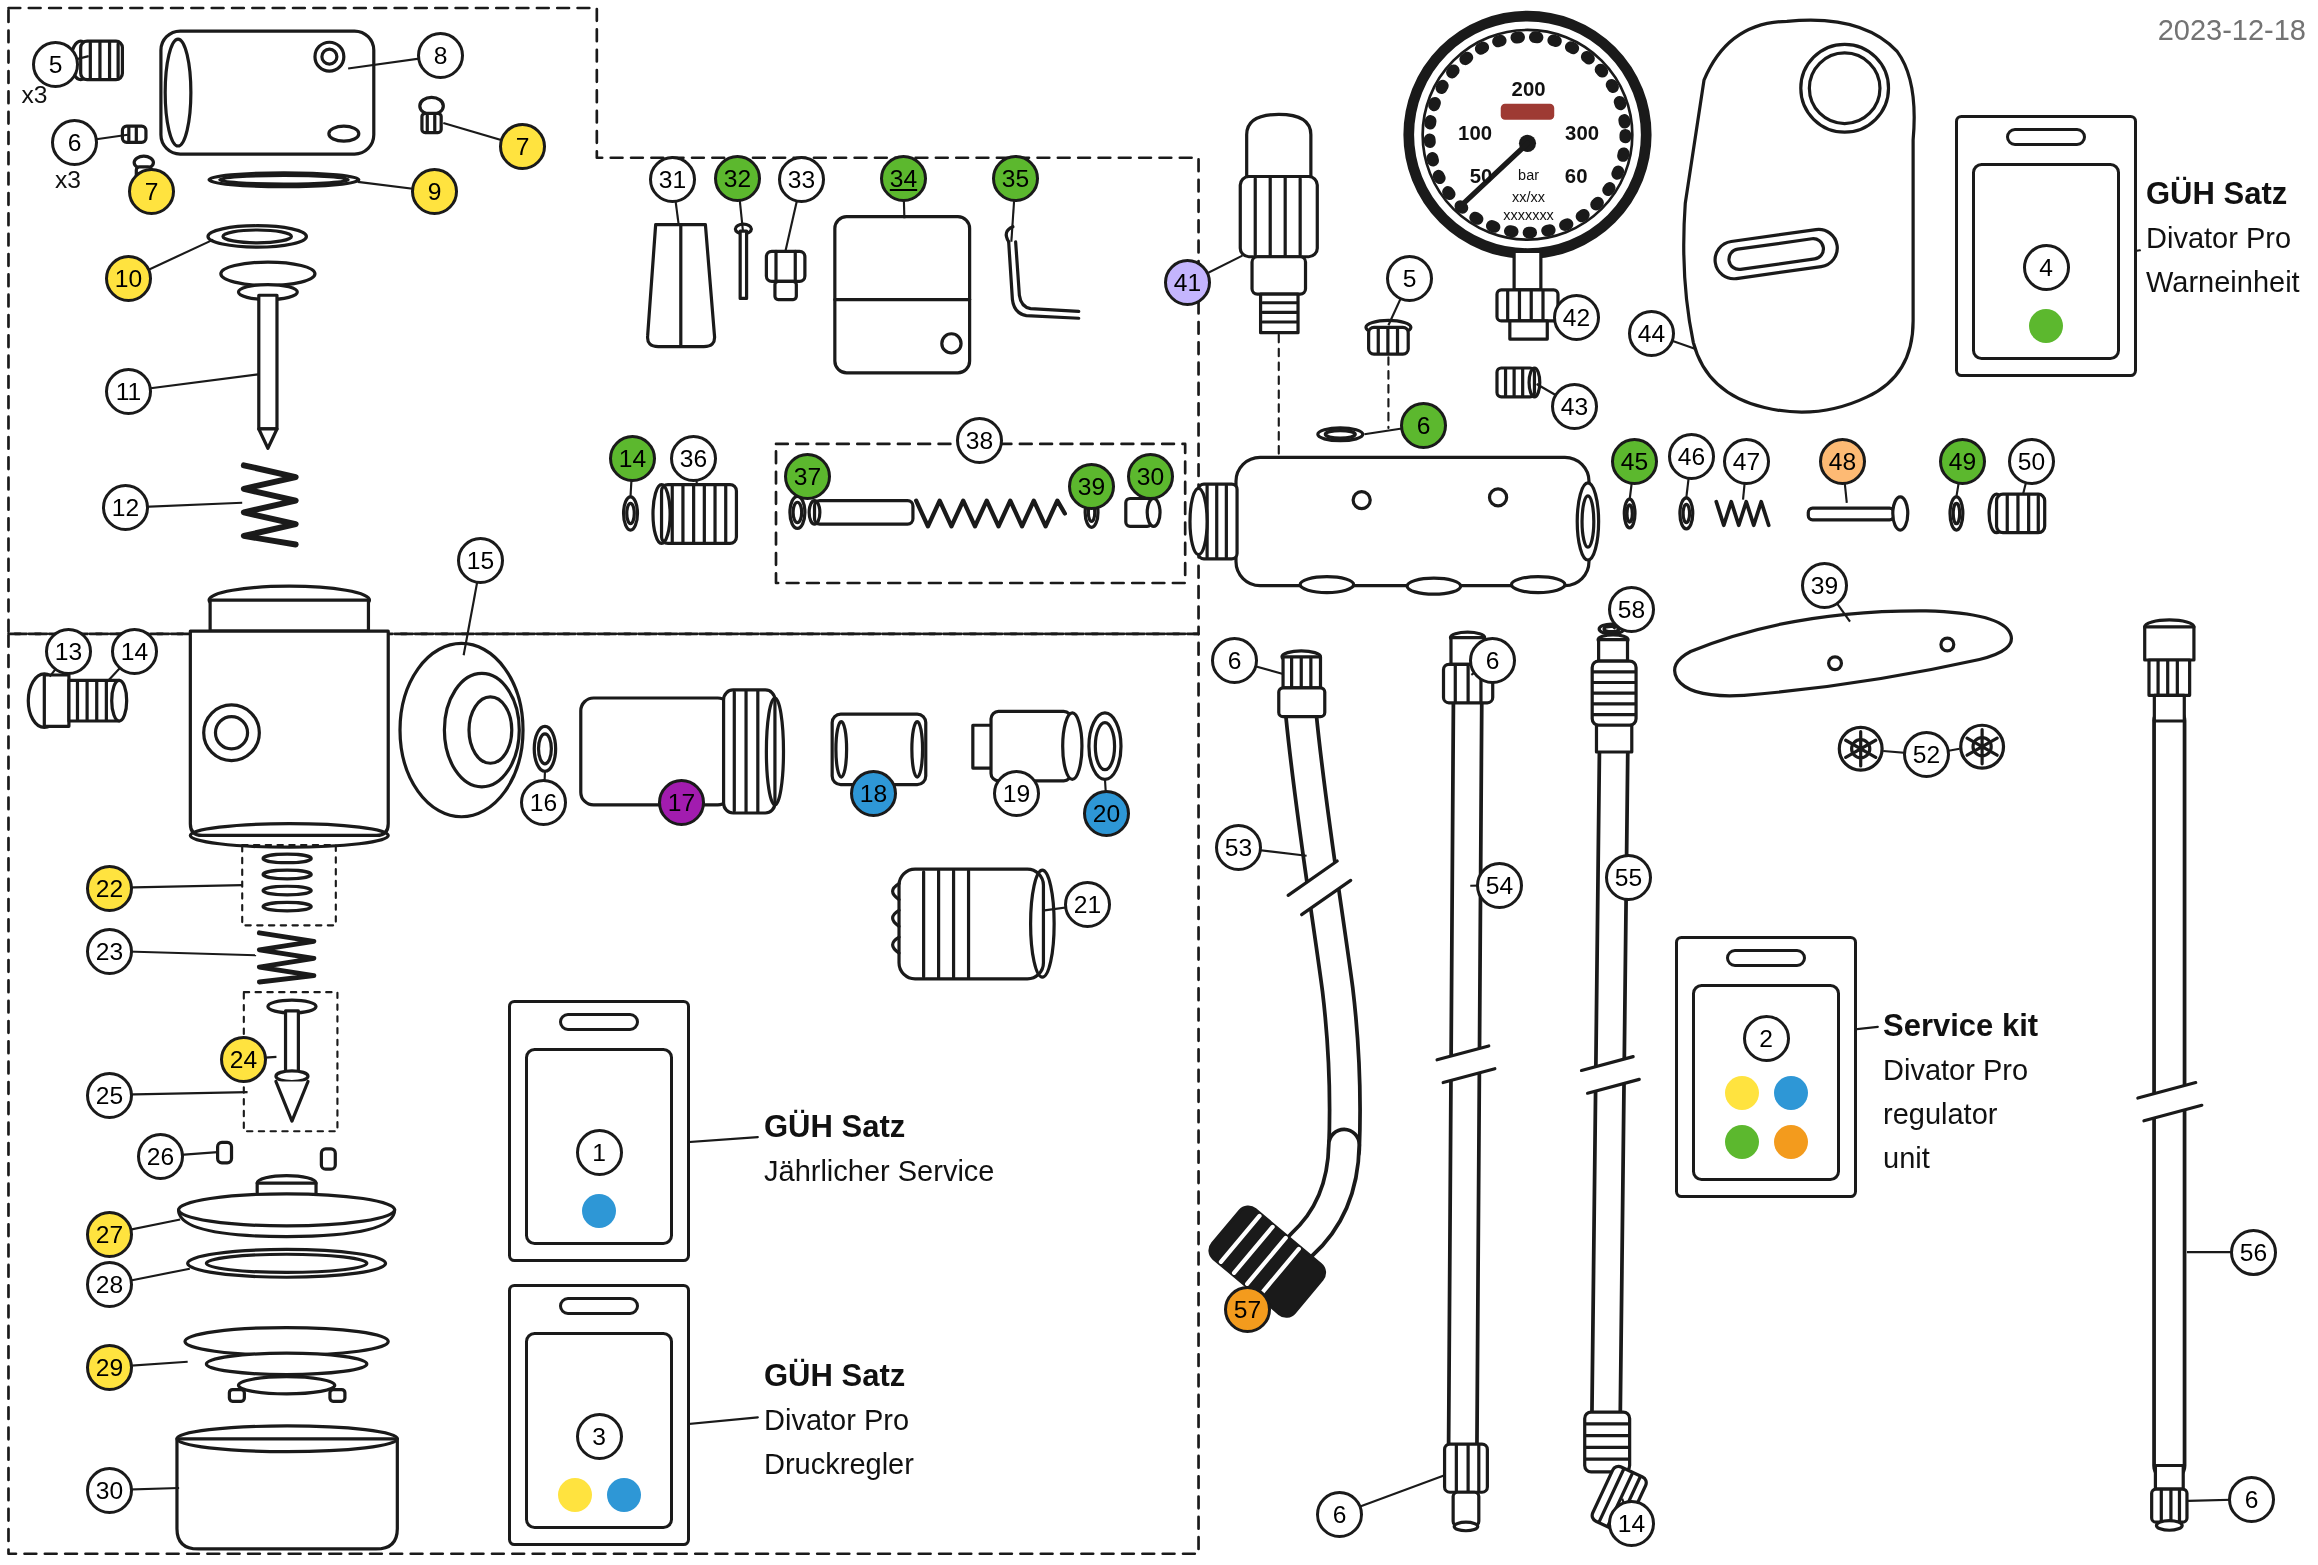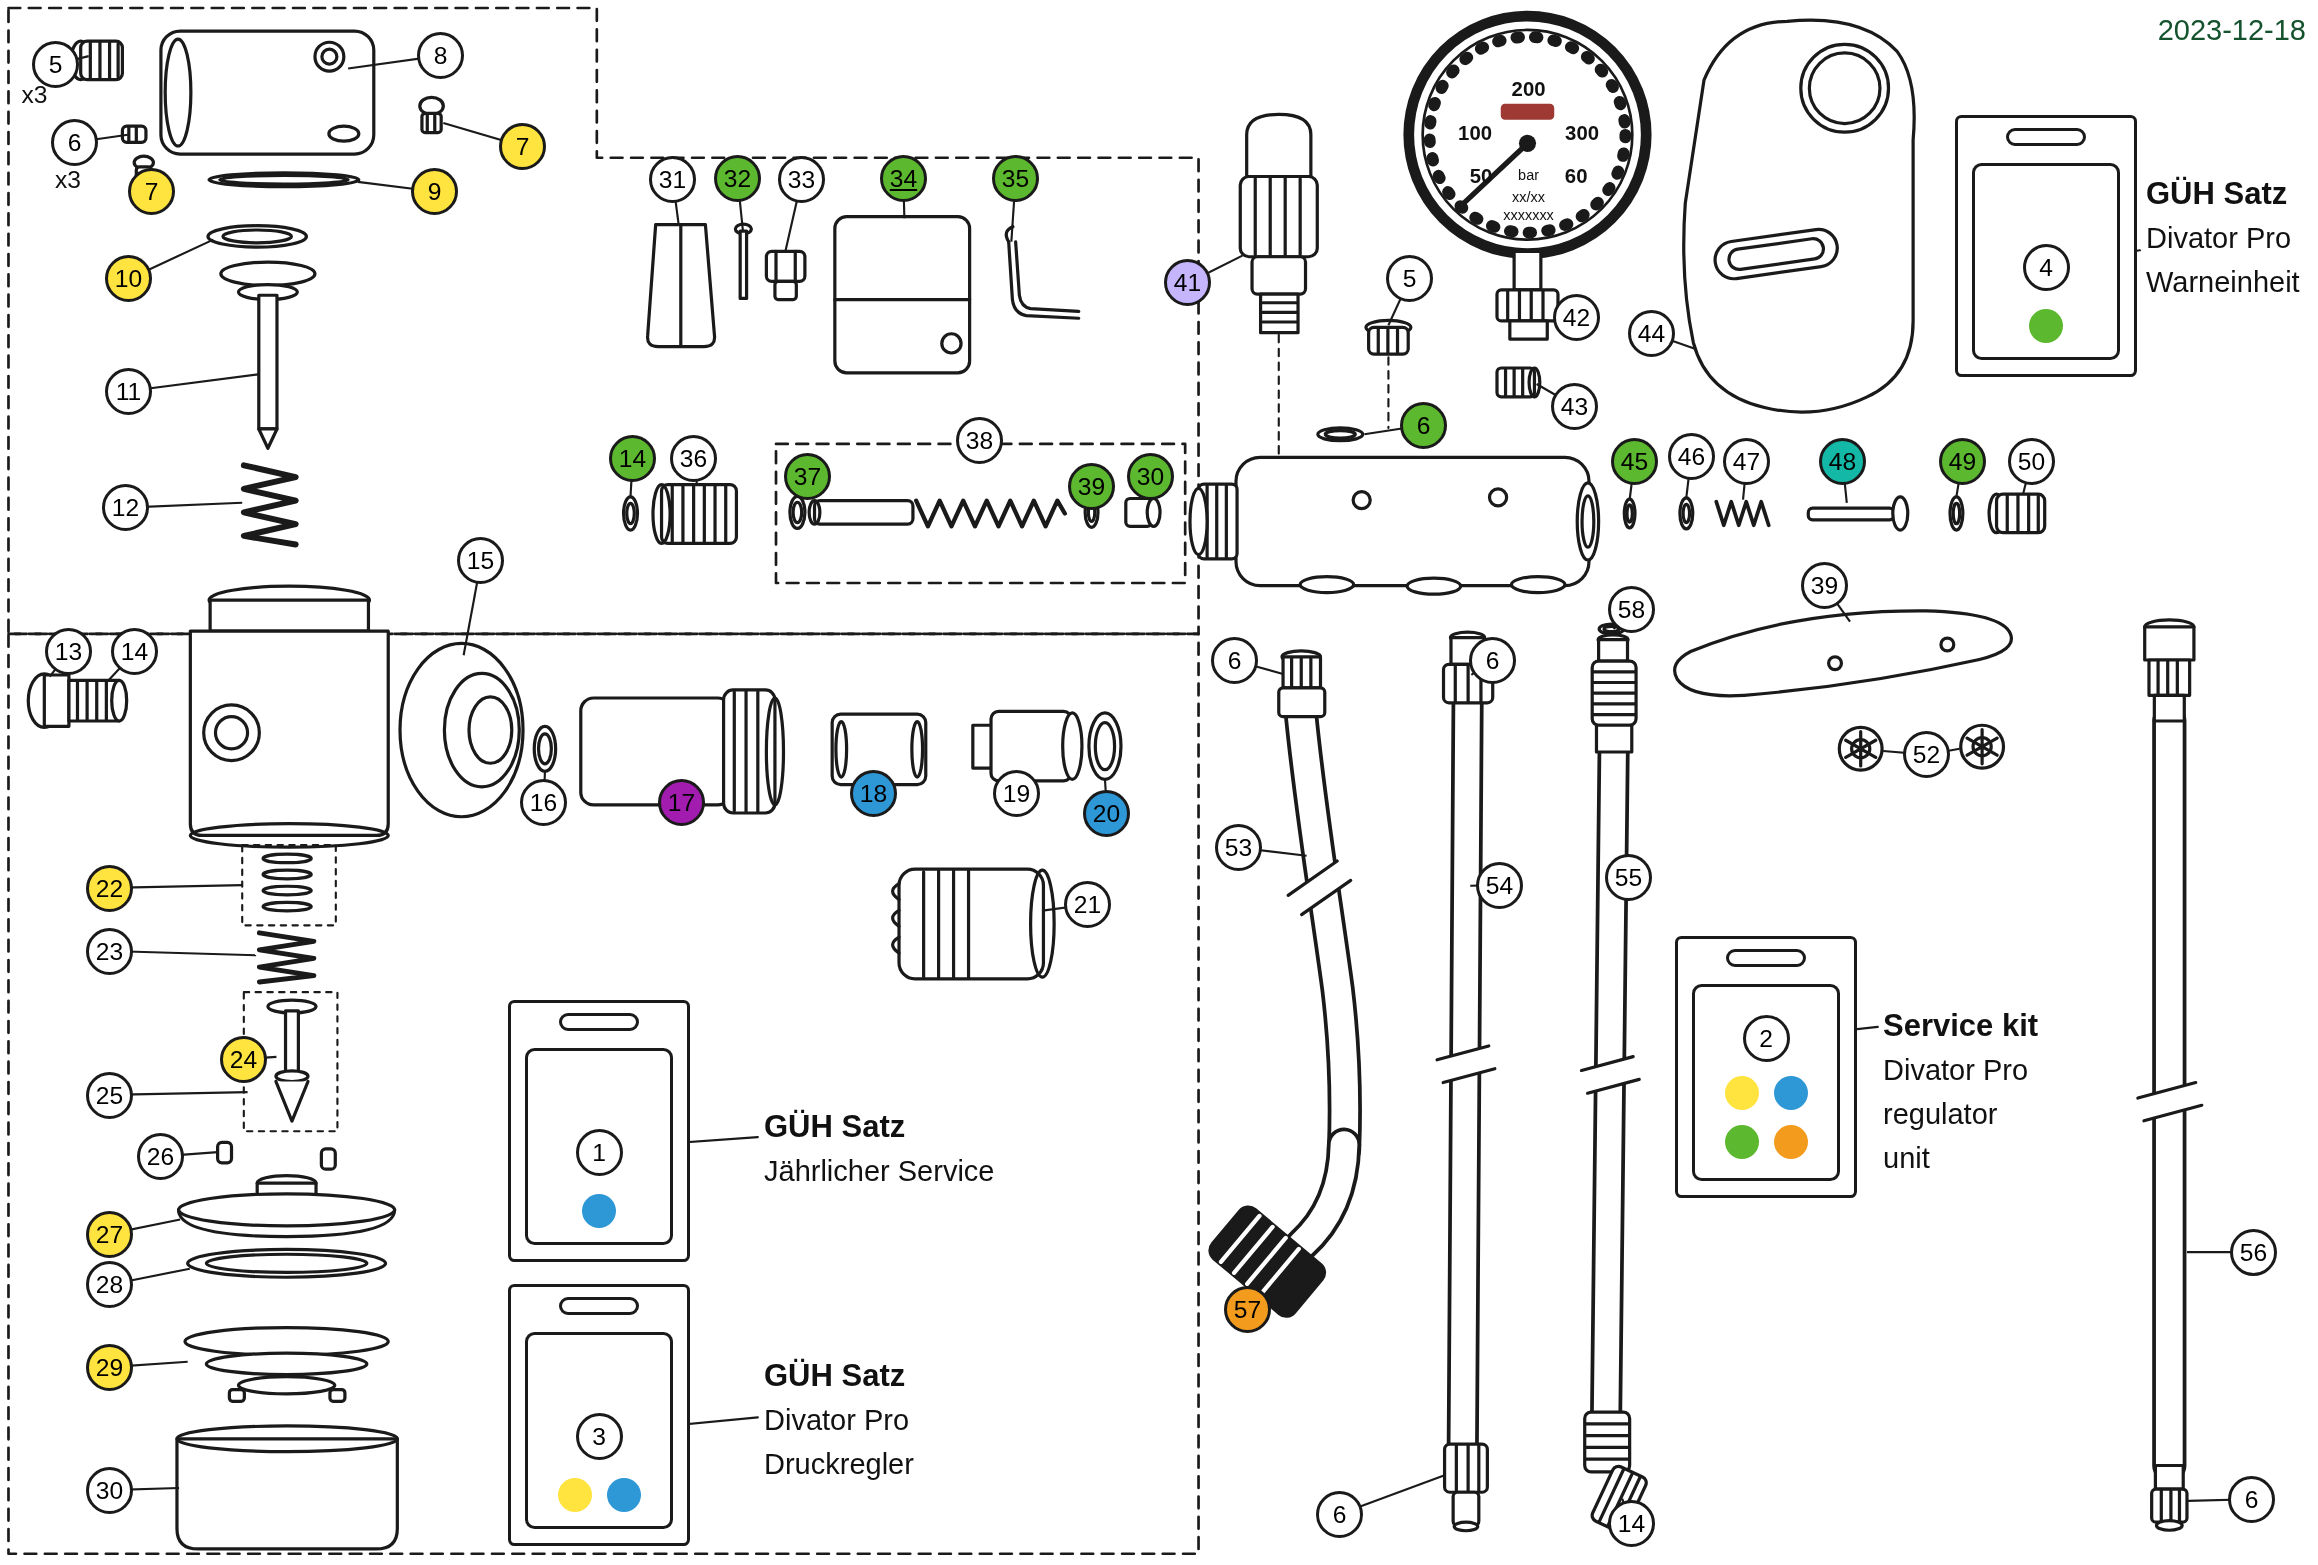--- a/index.html
+++ b/index.html
@@ -7,21 +7,21 @@
   svg{position:absolute;left:0;top:0;}
   #art{z-index:0;}
   #leaders{z-index:1;}
   #art text{font-family:"Liberation Sans",sans-serif;fill:#111;}
   .gnum{font-size:38px;font-weight:bold;text-anchor:middle;}
   .gsmall{font-size:27px;text-anchor:middle;fill:#333;}
   .callout{position:absolute;width:47px;height:47px;border:3.2px solid #1a1a1a;border-radius:50%;
     display:flex;align-items:center;justify-content:center;font-size:24.6px;color:#000;
     background:#fff;box-sizing:border-box;z-index:3;}
   .ann{position:absolute;font-size:24.6px;color:#111;z-index:3;white-space:nowrap;}
-  .date{position:absolute;right:13px;top:14px;font-size:29px;color:#14532d;z-index:3;}
+  .date{position:absolute;right:13px;top:14px;font-size:29px;color:#737373;z-index:3;}
   .lbl{position:absolute;font-size:29px;line-height:44px;color:#111;white-space:nowrap;z-index:2;}
   .lbl .b{font-weight:bold;font-size:31px;}
   .pkg{position:absolute;width:182px;border:3.7px solid #1a1a1a;border-radius:6.4px;background:#fff;
     box-sizing:border-box;z-index:2;}
   .pkg-slot{width:80px;height:18px;border:3.7px solid #1a1a1a;border-radius:10.7px;margin:9.6px auto 0;box-sizing:border-box;}
   .pkg-panel{position:absolute;left:14px;right:14px;top:45px;bottom:14px;border:3.7px solid #1a1a1a;
     border-radius:9.6px;display:flex;flex-direction:column;align-items:center;box-sizing:border-box;}
   .pkg-num{width:47px;height:47px;border:3.2px solid #1a1a1a;border-radius:50%;display:flex;align-items:center;
     justify-content:center;font-size:24.6px;background:#fff;margin-top:78px;box-sizing:border-box;flex:none;}
   .pkg.compact .pkg-num{margin-top:28px;}
@@ -510,21 +510,21 @@
     <div class="callout" style="left: 1400px; top: 402px; background: rgb(92, 184, 46);">6</div>
     <div class="callout" style="left: 609px; top: 435px; background: rgb(92, 184, 46);">14</div>
     <div class="callout" style="left: 670px; top: 435px; background: rgb(255, 255, 255);">36</div>
     <div class="callout" style="left: 784px; top: 453px; background: rgb(92, 184, 46);">37</div>
     <div class="callout" style="left: 956px; top: 417px; background: rgb(255, 255, 255); text-align: center;">38</div>
     <div class="callout" style="left: 1068px; top: 463px; background: rgb(92, 184, 46);">39</div>
     <div class="callout" style="left: 1127px; top: 453px; background: rgb(92, 184, 46);">30</div>
     <div class="callout" style="left: 1611px; top: 438px; background: rgb(92, 184, 46);">45</div>
     <div class="callout" style="left: 1668px; top: 433px; background: rgb(255, 255, 255);">46</div>
     <div class="callout" style="left: 1723px; top: 438px; background: rgb(255, 255, 255);">47</div>
-    <div class="callout" style="left: 1819px; top: 438px; background: #14b8a6;">48</div>
+    <div class="callout" style="left: 1819px; top: 438px; background: #fdba74;">48</div>
     <div class="callout" style="left: 1939px; top: 438px; background: rgb(92, 184, 46);">49</div>
     <div class="callout" style="left: 2008px; top: 438px; background: rgb(255, 255, 255);">50</div>
     <div class="callout" style="left: 457px; top: 537px; background: rgb(255, 255, 255);">15</div>
     <div class="callout" style="left: 45px; top: 628px; background: rgb(255, 255, 255);">13</div>
     <div class="callout" style="left: 111px; top: 628px; background: rgb(255, 255, 255);">14</div>
     <div class="callout" style="left: 1608px; top: 586px; background: rgb(255, 255, 255);">58</div>
     <div class="callout" style="left: 1211px; top: 637px; background: rgb(255, 255, 255);">6</div>
     <div class="callout" style="left: 1469px; top: 637px; background: rgb(255, 255, 255);">6</div>
     <div class="callout" style="left: 1801px; top: 562px; background: rgb(255, 255, 255);">39</div>
     <div class="callout" style="left: 520px; top: 779px; background: rgb(255, 255, 255);">16</div>

